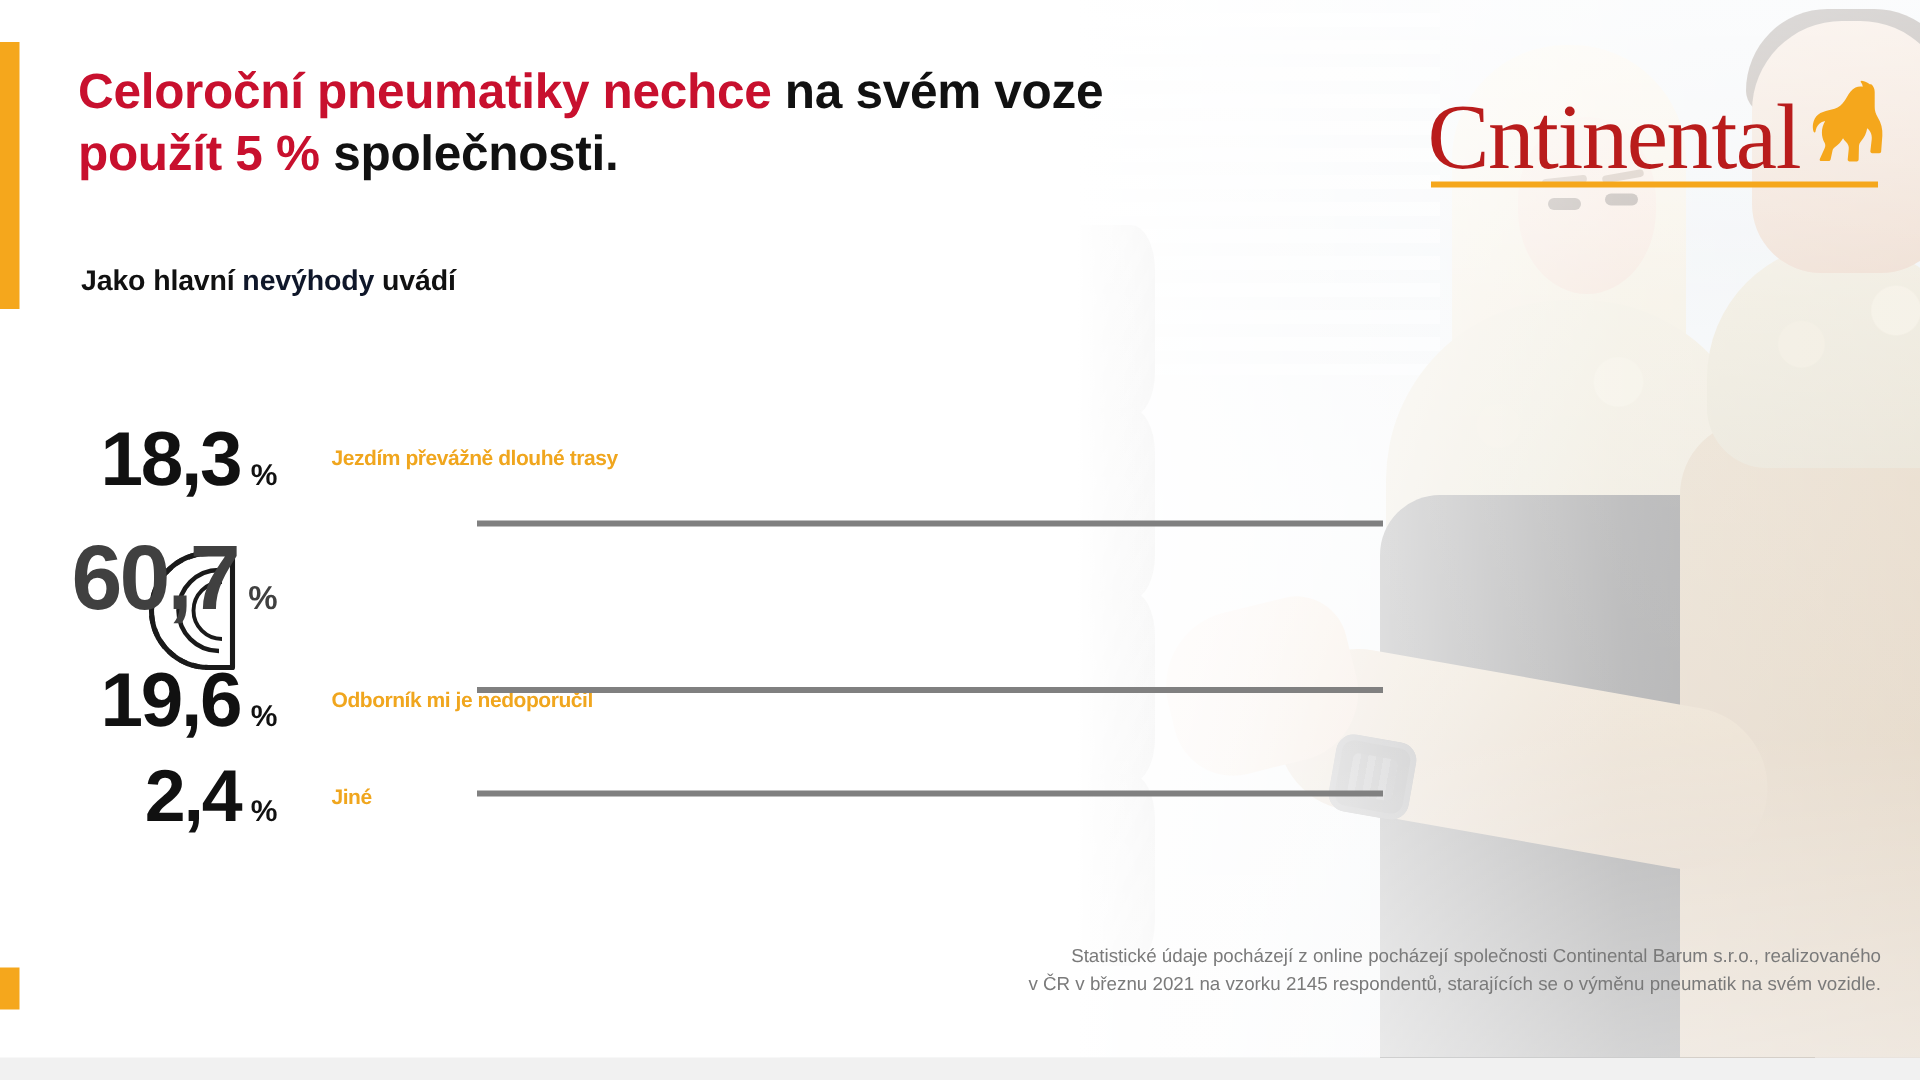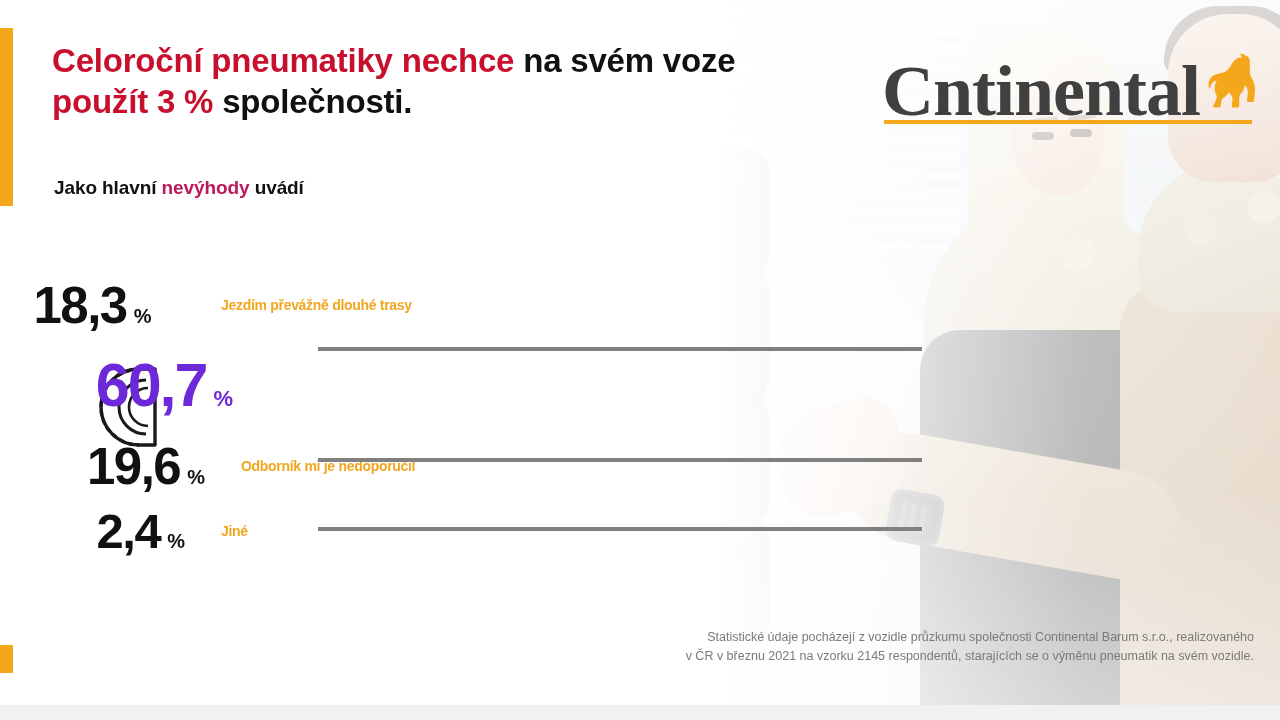--- a/index.html
+++ b/index.html
@@ -149,21 +149,21 @@
     font-size:33px;line-height:41px;font-weight:700;color:#111111;
     letter-spacing:-.2px;
   }
   #headline .hl-red{color:#c8102e;}
 
   
   #subhead{
     position:absolute;left:54px;top:177px;
     font-size:19px;font-weight:700;color:#111111;letter-spacing:-.1px;
   }
-  #subhead .sh-red{color:#be185d;}
+  #subhead .sh-red{color:#0f172a;}
 
   
   #stats{position:absolute;left:0;top:272px;width:960px;}
   .stat-row{position:relative;display:flex;align-items:center;}
   .stat-num{
     width:185px;text-align:right;
     font-weight:700;color:#111111;letter-spacing:-1.5px;
     font-size:50px;line-height:1;
     white-space:nowrap;
   }
@@ -172,26 +172,26 @@
     margin-left:7px;vertical-align:baseline;
   }
   .stat-label{
     margin-left:36px;
     color:#f0a61e;font-weight:700;font-size:14px;line-height:25px;
     letter-spacing:-.3px;
   }
 
   
   #row-1{height:66px;}
-  #row-1 .stat-num{font-size:51px;text-align:center;}
+  #row-1 .stat-num{font-size:51px;}
   #row-2{height:94px;}
-  #row-2 .stat-num{font-size:61px;color:#6d28d9;letter-spacing:-2px;padding-left:48px;}
+  #row-2 .stat-num{font-size:61px;color:#404040;letter-spacing:-2px;}
   #row-2 .stat-pct{font-size:22px;}
   #row-2 .stat-label{color:#c8102e;font-size:21px;line-height:26px;max-width:600px;}
-  #row-3{height:68px;margin-left:20px;}
+  #row-3{height:68px;}
   #row-3 .stat-num{font-size:51px;}
   #row-4{height:62px;}
   #row-4 .stat-num{font-size:49px;}
 
   .divider{
     position:absolute;left:318px;width:604px;height:4px;background:#808080;
   }
   #div-1{top:347px;}
   #div-2{top:458px;}
   #div-3{top:527px;}
@@ -201,21 +201,21 @@
     position:absolute;left:99px;top:366px;width:62px;height:82px;
   }
 
   
   #logo{
     position:absolute;right:22px;top:52px;
     display:flex;align-items:flex-end;gap:2px;
   }
   #logo-word{
     font-family:"Liberation Serif", serif;
-    font-size:72px;line-height:62px;font-weight:700;color:#404040;
+    font-size:62px;line-height:62px;font-weight:400;color:#b91c1c;
     letter-spacing:-1px;
     position:relative;
   }
   #logo-word::after{
     content:"";position:absolute;left:2px;right:-52px;bottom:-2px;height:4px;background:#f5a71c;
   }
   #logo-horse{margin-bottom:4px;}
 
   
   #footnote{
@@ -251,21 +251,21 @@
   <div class="ph-wash"></div>
   <div class="ph-wash2"></div>
 </div>
 
 <div id="content">
 
   <div class="accent-bar" id="bar-top"></div>
   <div class="accent-bar" id="bar-bottom"></div>
 
   <div id="headline">
-    <span class="hl-red">Celoroční pneumatiky nechce</span><span> na svém voze </span><span class="hl-red">použít 3 %</span><span> společnosti.</span>
+    <span class="hl-red">Celoroční pneumatiky nechce</span><span> na svém voze </span><span class="hl-red">použít 5 %</span><span> společnosti.</span>
   </div>
 
   <div id="subhead">
     <span>Jako hlavní </span><span class="sh-red">nevýhody</span><span> uvádí</span>
   </div>
 
   <div id="tire-icon">
     <svg width="62" height="82" viewBox="0 0 62 82" xmlns="http://www.w3.org/2000/svg">
       <path d="M56 3 L40 3 A38 38 0 0 0 40 79 L56 79" fill="none" stroke="#1a1a1a" stroke-width="3.4" stroke-linecap="round" stroke-dasharray="0"></path>
       <path d="M40 3 A38 38 0 0 0 40 79" fill="none" stroke="#1a1a1a" stroke-width="3.4" stroke-dasharray="5 4"></path>
@@ -312,19 +312,19 @@
   <div id="logo">
     <div id="logo-word"><span>C</span><span>ntinental</span></div>
     <div id="logo-horse">
       <svg width="56" height="62" viewBox="0 0 56 62" xmlns="http://www.w3.org/2000/svg">
         <path fill="#f5a71c" d="M44.5 4.2c-1.5-1.3-3.4-2.1-5.3-2.4-.6-.1-1 .6-.6 1.1.7.9 1.1 1.8 1.2 2.9-1.6-.4-3.3-.2-4.8.6-2.6 1.3-4.2 3.7-5.6 6.1-1.3 2.2-2.6 4.4-4.6 6-2.2 1.8-5 2.4-7.7 3-2.5.6-5.1 1.3-7.1 3-1.8 1.5-2.9 3.7-3.3 6-.3 1.8-.2 3.7.4 5.4.2.6 1.1.5 1.2-.1.3-1.9 1-3.8 2.4-5.2 1.1-1.1 2.6-1.7 4.1-2-1.4 2.3-2.2 5-2.2 7.7 0 2.4.6 4.8 1.8 6.9.6 1.1.6 2.4.1 3.5l-3.3 7.3c-.3.7.2 1.4.9 1.4h5.1c.6 0 1.1-.4 1.2-1l1.3-6.1c.2-.9.7-1.7 1.5-2.2 2.3-1.5 4.2-3.5 5.5-5.9.5.9 1.2 1.8 2 2.5 1.3 1.2 2 2.9 1.8 4.7l-.7 6.9c-.1.7.5 1.3 1.2 1.3h4.9c.7 0 1.2-.5 1.2-1.2l.2-8.7c0-1.3.5-2.6 1.4-3.6 2.2-2.4 3.6-5.4 4.1-8.6.8.6 1.5 1.4 2 2.3.9 1.6 1.2 3.4 1 5.2l-.9 7.8c-.1.7.5 1.3 1.2 1.3h4.8c.6 0 1.2-.5 1.2-1.1l.8-10.6c.3-4.3-.8-8.6-3.1-12.2-1.3-2-2-4.4-2-6.8V9.3c0-1.9-.8-3.8-2.3-5.1z"></path>
       </svg>
     </div>
   </div>
 
   <div id="footnote">
-    <div>Statistické údaje pocházejí z vozidle průzkumu společnosti Continental Barum s.r.o., realizovaného</div>
+    <div>Statistické údaje pocházejí z online pocházejí společnosti Continental Barum s.r.o., realizovaného</div>
     <div>v ČR v březnu 2021 na vzorku 2145 respondentů, starajících se o výměnu pneumatik na svém vozidle.</div>
   </div>
 
 </div>
 
 <div id="bottom-strip"></div>
 
 </body></html>

